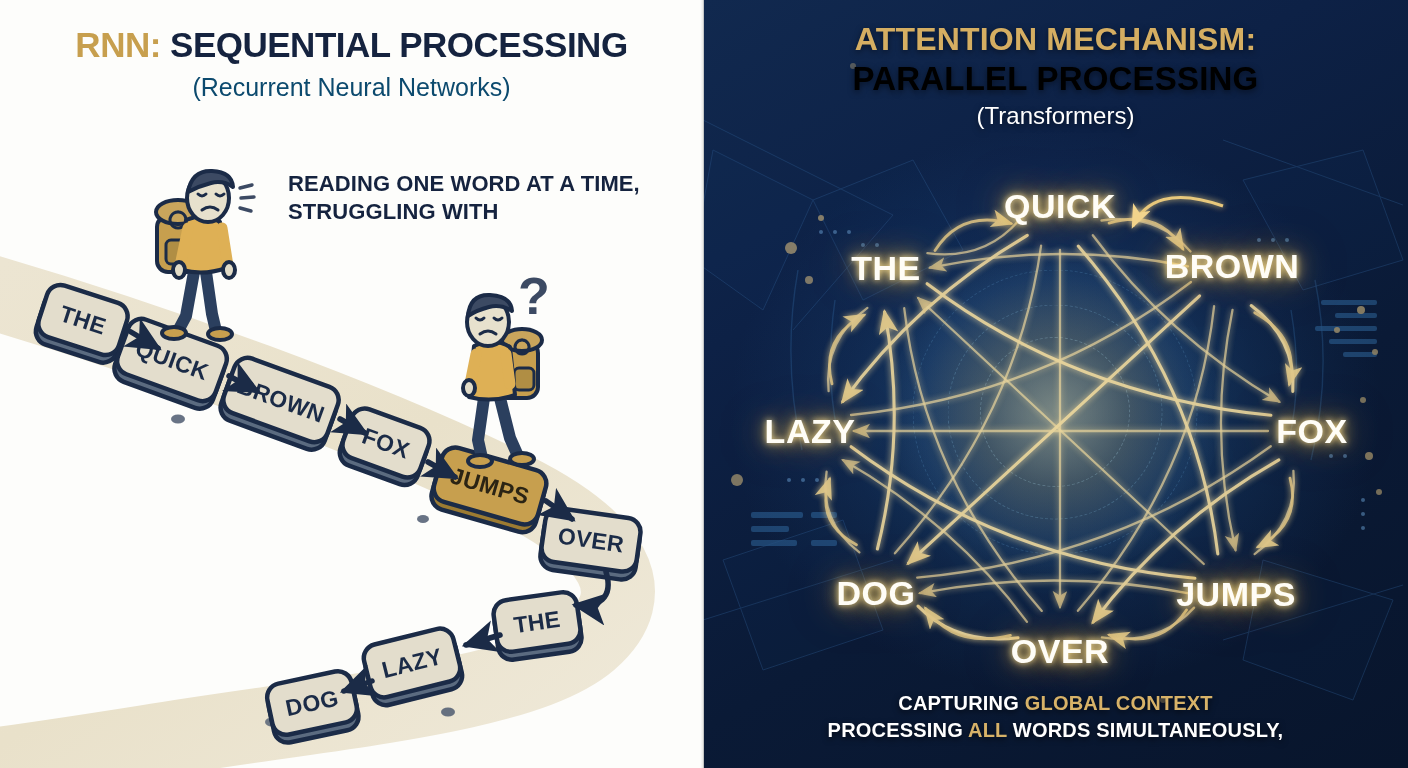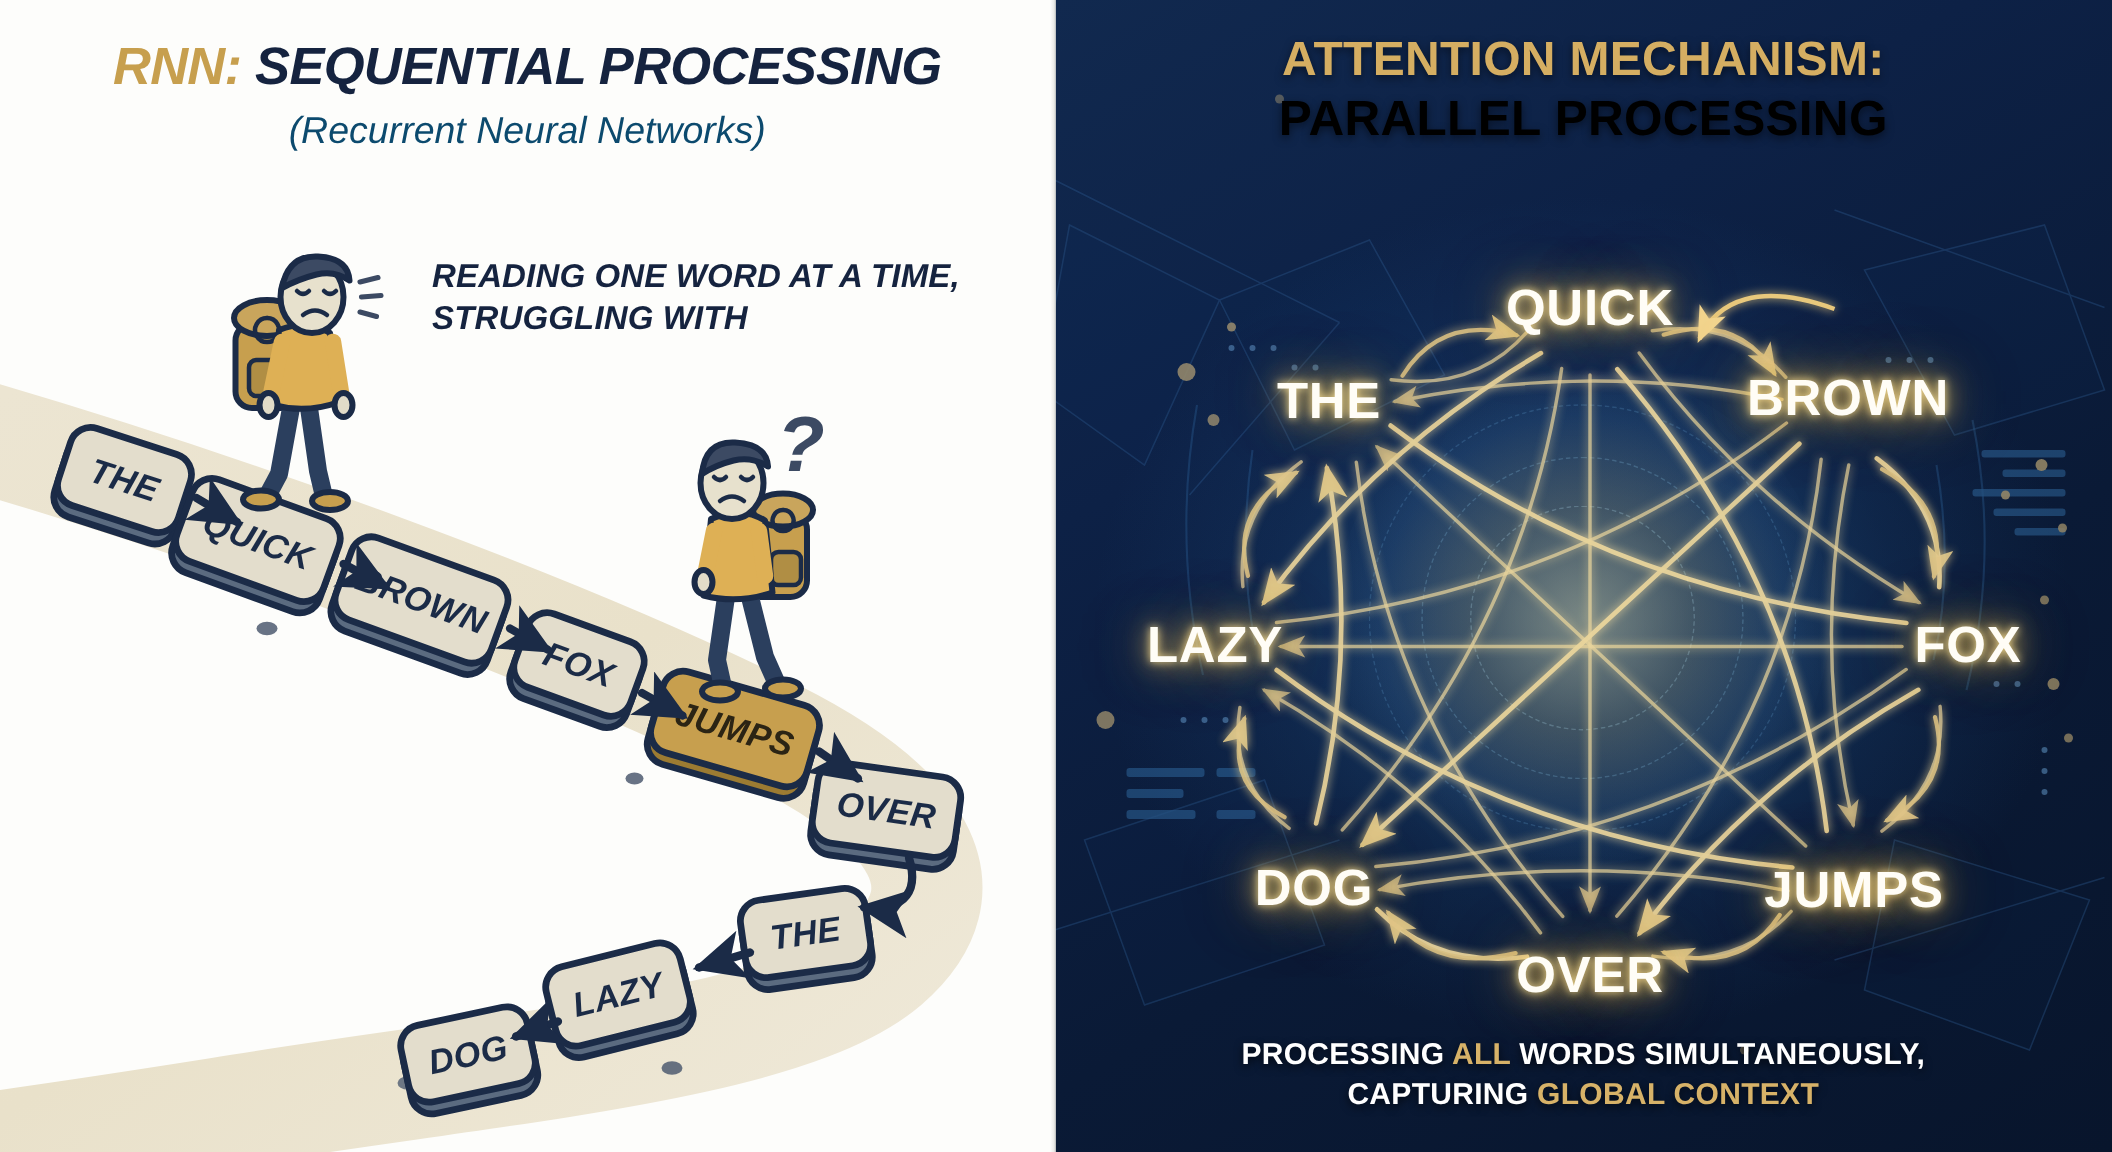--- a/index.html
+++ b/index.html
@@ -15,21 +15,20 @@
     width: 1408px; height: 768px;
     display: flex;
   }
 
   
   #left-panel {
     position: relative;
     width: 703px; height: 768px;
     background: #fdfdfb;
     overflow: hidden;
-    font-style: italic;
   }
   #left-title-block {
     position: absolute;
     top: 26px; left: 0; width: 703px;
     text-align: center;
     z-index: 6;
   }
   #left-title {
     font-size: 35px;
     font-weight: 800;
@@ -469,22 +468,23 @@
         <div class="node" style="left: 533px; top: 594px;">JUMPS</div>
         <div class="node" style="left: 357px; top: 651px;">OVER</div>
         <div class="node" style="left: 173px; top: 593px;">DOG</div>
         <div class="node" style="left: 107px; top: 431px;">LAZY</div>
         <div class="node" style="left: 183px; top: 268px;">THE</div>
       </div>
 
     <div id="right-title-block">
       <div id="right-title-1">ATTENTION MECHANISM:</div>
       <div id="right-title-2">PARALLEL PROCESSING</div>
+      <div id="right-subtitle">(Transformers)</div>
     </div>
 
     <div id="right-caption">
+      <div><span>CAPTURING </span><span class="gold">GLOBAL CONTEXT</span></div>
       <div><span>PROCESSING </span><span class="gold">ALL</span><span> WORDS SIMULTANEOUSLY,</span></div>
-      <div><span>CAPTURING </span><span class="gold">GLOBAL CONTEXT</span></div>
     </div>
   </div>
 
   <div id="divider"></div>
 </div>
 
 </body></html>

